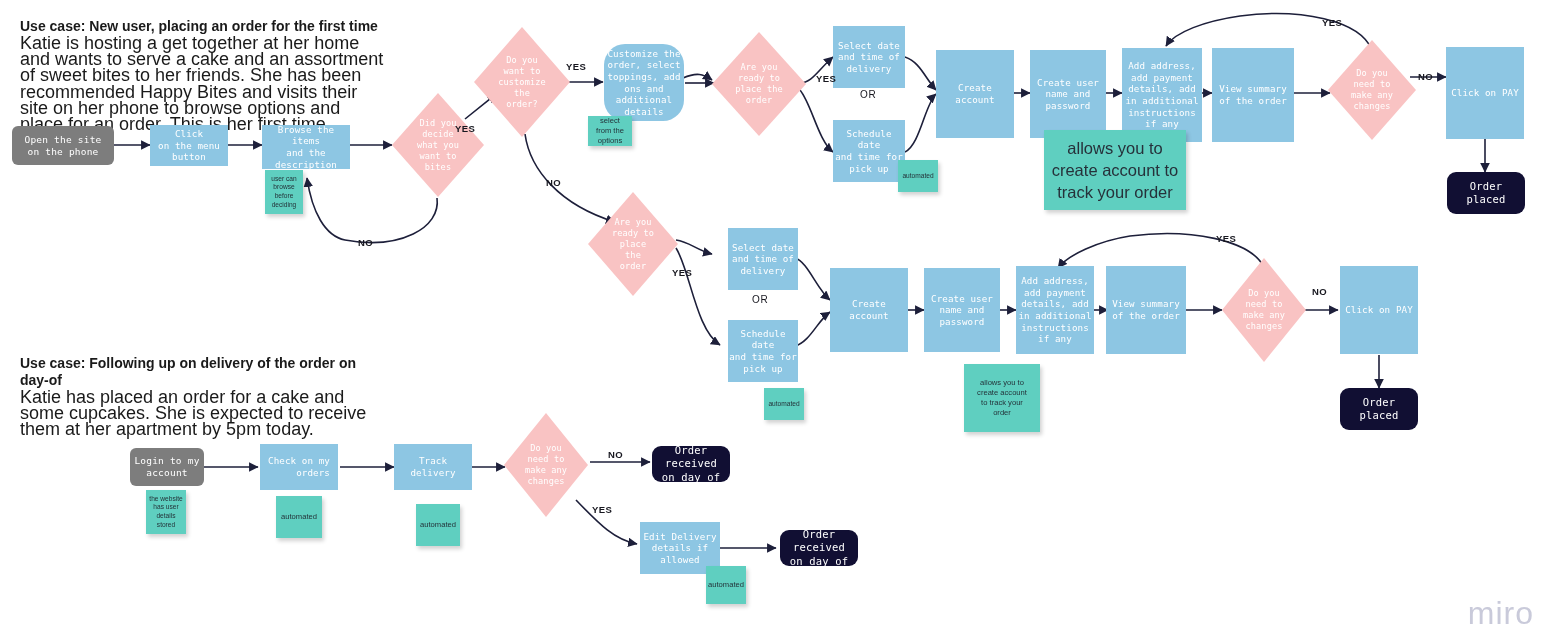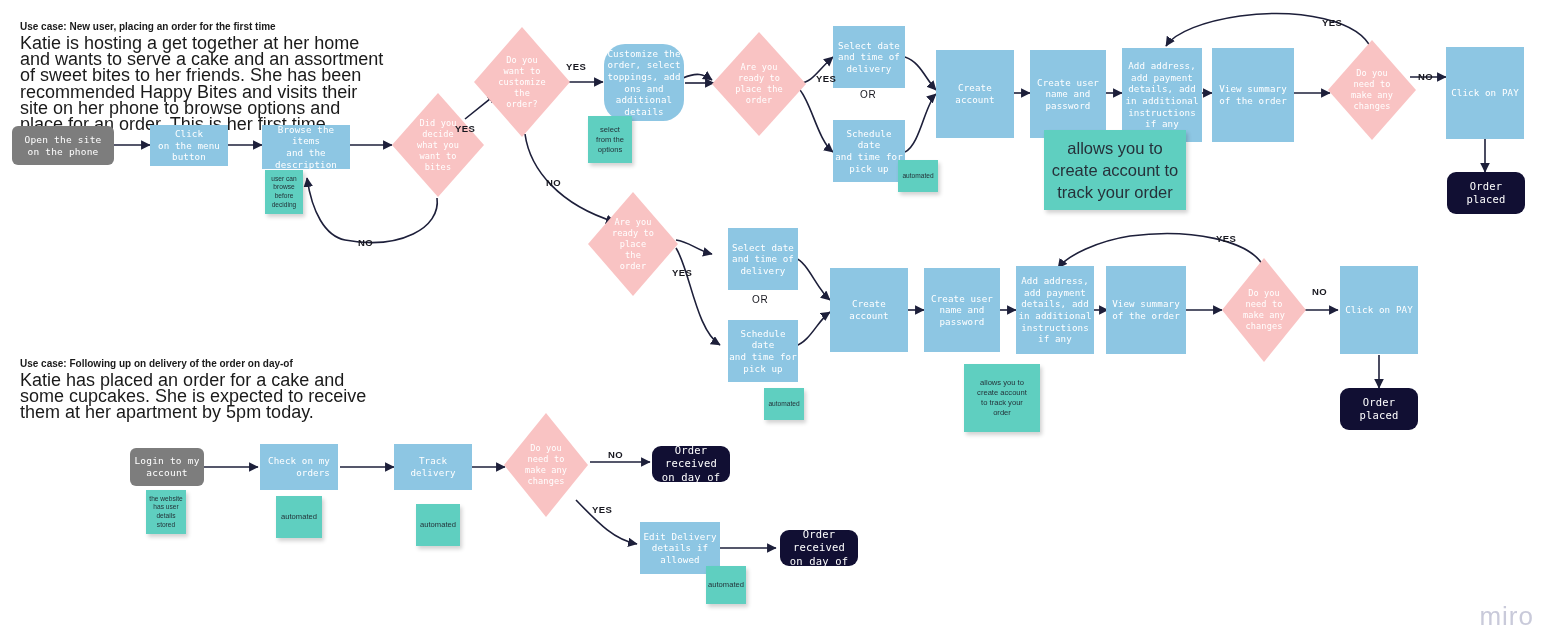--- a/index.html
+++ b/index.html
@@ -9,21 +9,21 @@
     background:#ffffff;
     font-family:"Liberation Sans", sans-serif;
     overflow:hidden;
     position:relative;
   }
   #canvas{position:absolute;left:0;top:0;width:1550px;height:644px;}
   svg#wires{position:absolute;left:0;top:0;width:1550px;height:644px;pointer-events:none;}
 
   
   .usecase{position:absolute;color:#1a1a1a;}
-  .usecase .uc-title{font-size:10px;font-weight:bold;line-height:17px;}
+  .usecase .uc-title{font-size:14px;font-weight:bold;line-height:17px;}
   .usecase .uc-body{font-size:18px;font-weight:normal;line-height:16.2px;}
 
   
   .node{position:absolute;display:flex;align-items:center;justify-content:center;text-align:center;box-sizing:border-box;}
   .mono{font-family:"DejaVu Sans Mono","Liberation Mono",monospace;}
 
   .n-start{background:#7d7d7d;color:#ffffff;border-radius:6px;
            font-size:9.5px;line-height:12px;letter-spacing:.2px;}
   .n-proc{background:#8dc6e3;color:#ffffff;font-size:9.2px;line-height:11.6px;letter-spacing:.1px;}
   .n-end{background:#110f33;color:#ffffff;border-radius:9px;font-size:10.5px;line-height:13.5px;letter-spacing:.2px;}
@@ -41,21 +41,21 @@
           display:flex;align-items:center;justify-content:center;text-align:center;
           box-shadow:2px 3px 4px rgba(0,0,0,.18);}
   .sticky.small{font-size:6.6px;line-height:8.6px;}
   .sticky.med{font-size:7.6px;line-height:10px;}
   .sticky.big{font-size:16.5px;line-height:22px;color:#26313a;}
 
   
   .elabel{position:absolute;font-size:9.5px;font-weight:bold;color:#17171f;letter-spacing:.4px;}
   .orlabel{position:absolute;font-size:10px;font-weight:normal;color:#17171f;letter-spacing:.6px;}
 
-  .wm{position:absolute;right:16px;bottom:12px;font-size:26px;color:#c9cada;letter-spacing:1px;}
+  .wm{position:absolute;right:16px;bottom:12px;font-size:32px;color:#c9cada;letter-spacing:1px;}
 </style>
 </head>
 <body>
 
 <div id="canvas">
 
   <svg id="wires" viewBox="0 0 1550 644">
     <defs>
       <marker id="ah" markerWidth="7" markerHeight="7" refX="5.6" refY="3" orient="auto">
         <path d="M0,0 L6,3 L0,6 z" fill="#1d1f3a"></path>
@@ -273,21 +273,21 @@
 allowed</div>
 
   <div class="node n-end mono" style="left: 780px; top: 530px; width: 78px; height: 36px; white-space: pre-line;">Order received
 on day of</div>
 
   <div class="sticky small" style="left:265px;top:170px;width:38px;height:44px;white-space:pre-line;">user can
 browse
 before
 deciding</div>
 
-  <div class="sticky med" style="left:588px;top:116px;width:44px;height:47px;white-space:pre-line;">select
+  <div class="sticky med" style="left:588px;top:116px;width:44px;height:30px;white-space:pre-line;">select
 from the
 options</div>
 
   <div class="sticky small" style="left:898px;top:160px;width:40px;height:32px;">automated</div>
 
   <div class="sticky big" style="left:1044px;top:130px;width:142px;height:80px;white-space:pre-line;">allows you to
 create account to
 track your order</div>
 
   <div class="sticky small" style="left:764px;top:388px;width:40px;height:32px;">automated</div>

